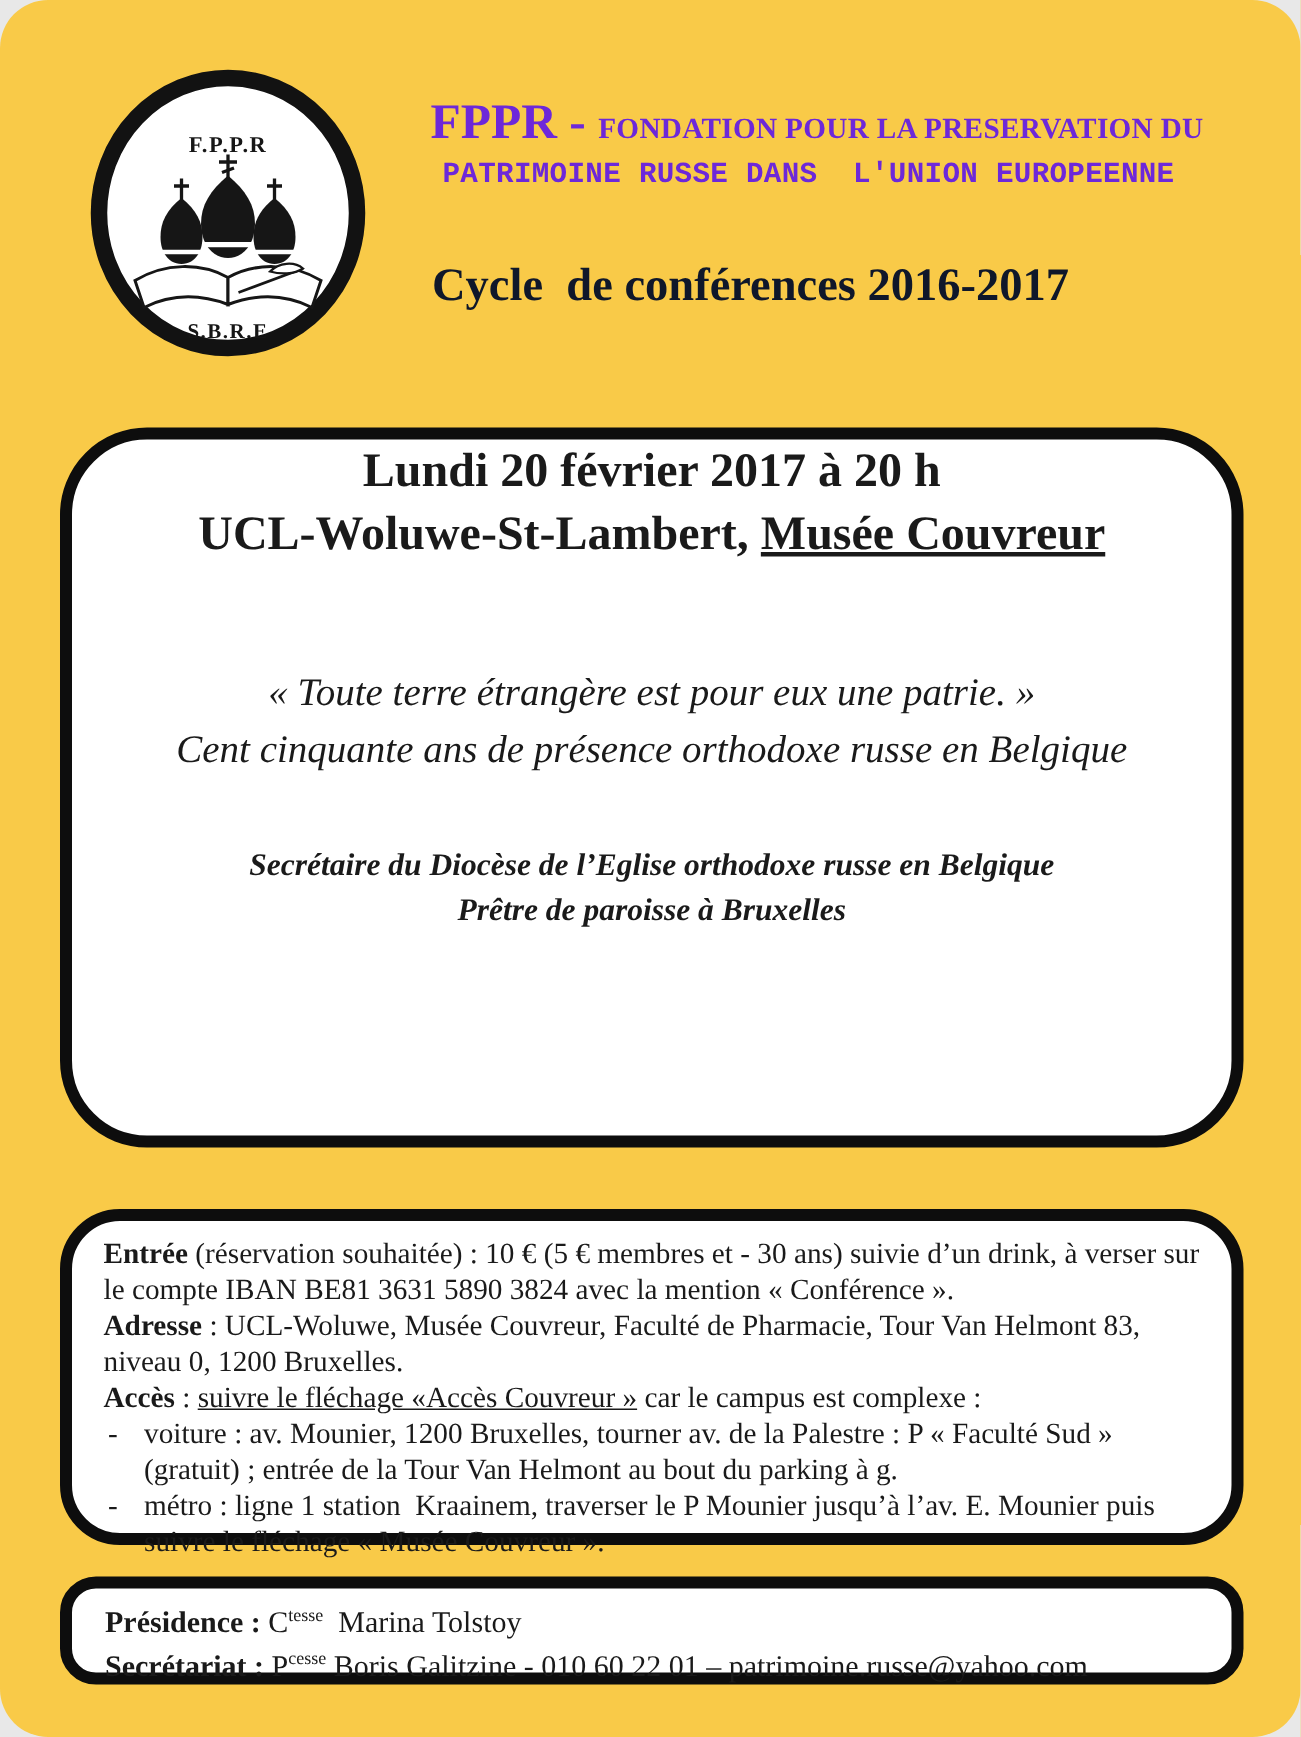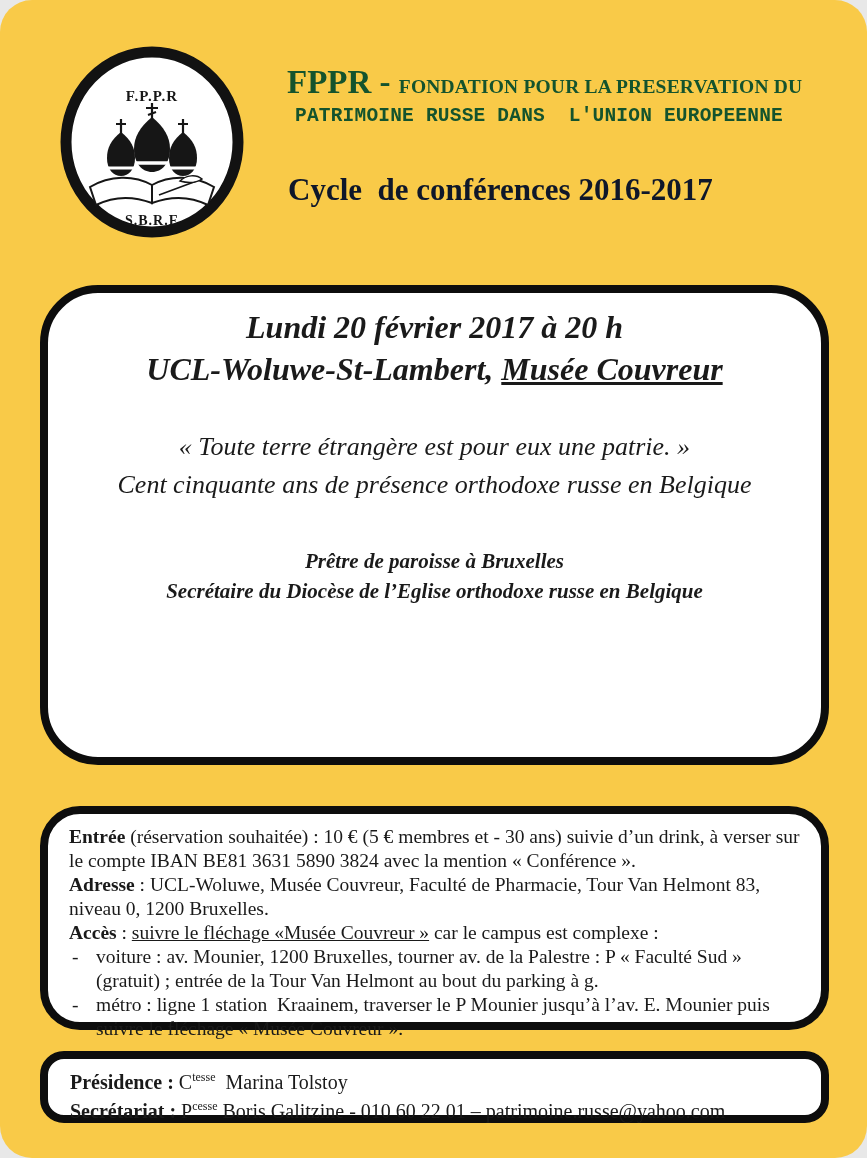--- a/index.html
+++ b/index.html
@@ -7,35 +7,35 @@
     position:relative; width:867px; height:1158px; margin:0 auto;
     background:#F9CA48; overflow:hidden;
     font-family:"Liberation Serif","DejaVu Serif",serif; color:#1a1a1a;border-radius:32px;
   }
   .pre { white-space:pre-wrap; }
 
   
   .logo { position:absolute; left:58px; top:45px; width:188px; height:196px; }
 
   
-  .org { position:absolute; left:287px; top:64px; width:560px; color:#14532d; font-weight:bold; line-height:1.15; }
+  .org { position:absolute; left:287px; top:64px; width:560px; color:#6d28d9; font-weight:bold; line-height:1.15; }
   .org-abbr { font-size:33px; }
   .org-caps { font-size:19.5px; letter-spacing:0.2px; }
   .org-line2 { font-size:19.5px; margin-top:3px; padding-left:8px;font-family:Liberation Mono, monospace; }
   .cycle { position:absolute; left:288px; top:172px; color:#0f172a; font-weight:bold; font-size:31px; }
 
   
   .box { position:absolute; left:40px; width:789px; background:#ffffff;
          border:8px solid #0d0d0d; box-sizing:border-box; }
   .box1 { top:285px; height:480px; border-radius:58px; text-align:center; }
   .box2 { top:806px; height:224px; border-radius:40px; padding:11px 20px 0 21px; font-size:19.5px; line-height:24px; }
   .box3 { top:1051px; height:72px; border-radius:24px; padding:9px 22px 12px 22px; font-size:20px; line-height:29px; }
 
-  .event-title { margin-top:14px; font-size:32px; font-weight:bold; line-height:1.3;font-style:italic; }
-  .quote { margin-top:38px; font-size:26px; font-style:italic; line-height:1.45; }
+  .event-title { font-size:32px; font-weight:bold; line-height:1.3; }
+  .quote { margin-top:67px; font-size:26px; font-style:italic; line-height:1.45; }
   .speaker { margin-top:44px; font-size:48px; font-weight:bold; }
   .roles { margin-top:42px; font-size:21px; font-weight:bold; font-style:italic; line-height:1.45; }
   .u { text-decoration:underline; }
   .b { font-weight:bold; }
 
   .bullet { display:flex; }
   .bullet .dash { flex:none; width:24px; padding-left:3px; }
   .bullet .btext { flex:1; }
 
   .sup { font-size:12px; vertical-align:super; line-height:0; }
@@ -88,29 +88,29 @@
   <div class="box box1">
     <div class="event-title">
       <div>Lundi 20 février 2017 à 20 h</div>
       <div><span>UCL-Woluwe-St-Lambert, </span><span class="u">Musée Couvreur</span></div>
     </div>
     <div class="quote">
       <div>« Toute terre étrangère est pour eux une patrie. »</div>
       <div>Cent cinquante ans de présence orthodoxe russe en Belgique</div>
     </div>
     <div class="roles">
+      <div>Secrétaire du Diocèse de l’Eglise orthodoxe russe en Belgique</div>
       <div>Prêtre de paroisse à Bruxelles</div>
-      <div>Secrétaire du Diocèse de l’Eglise orthodoxe russe en Belgique</div>
     </div>
   </div>
 
   <div class="box box2">
     <div><span class="b">Entrée</span><span class="pre"> (réservation souhaitée) : 10 € (5 € membres et - 30 ans) suivie d’un drink, à verser sur le compte IBAN BE81 3631 5890 3824 avec la mention « Conférence ».</span></div>
     <div><span class="b">Adresse</span><span class="pre"> : UCL-Woluwe, Musée Couvreur, Faculté de Pharmacie, Tour Van Helmont 83, niveau 0, 1200 Bruxelles.</span></div>
-    <div><span class="b">Accès</span><span class="pre"> : </span><span class="u">suivre le fléchage «Musée Couvreur »</span><span class="pre"> car le campus est complexe :</span></div>
+    <div><span class="b">Accès</span><span class="pre"> : </span><span class="u">suivre le fléchage «Accès Couvreur »</span><span class="pre"> car le campus est complexe :</span></div>
     <div class="bullet">
       <span class="dash">-</span>
       <span class="btext pre">voiture : av. Mounier, 1200 Bruxelles, tourner av. de la Palestre : P « Faculté Sud » (gratuit) ; entrée de la Tour Van Helmont au bout du parking à g.</span>
     </div>
     <div class="bullet">
       <span class="dash">-</span>
       <span class="btext pre">métro : ligne 1 station  Kraainem, traverser le P Mounier jusqu’à l’av. E. Mounier puis suivre le fléchage « Musée Couvreur ».</span>
     </div>
   </div>
 

